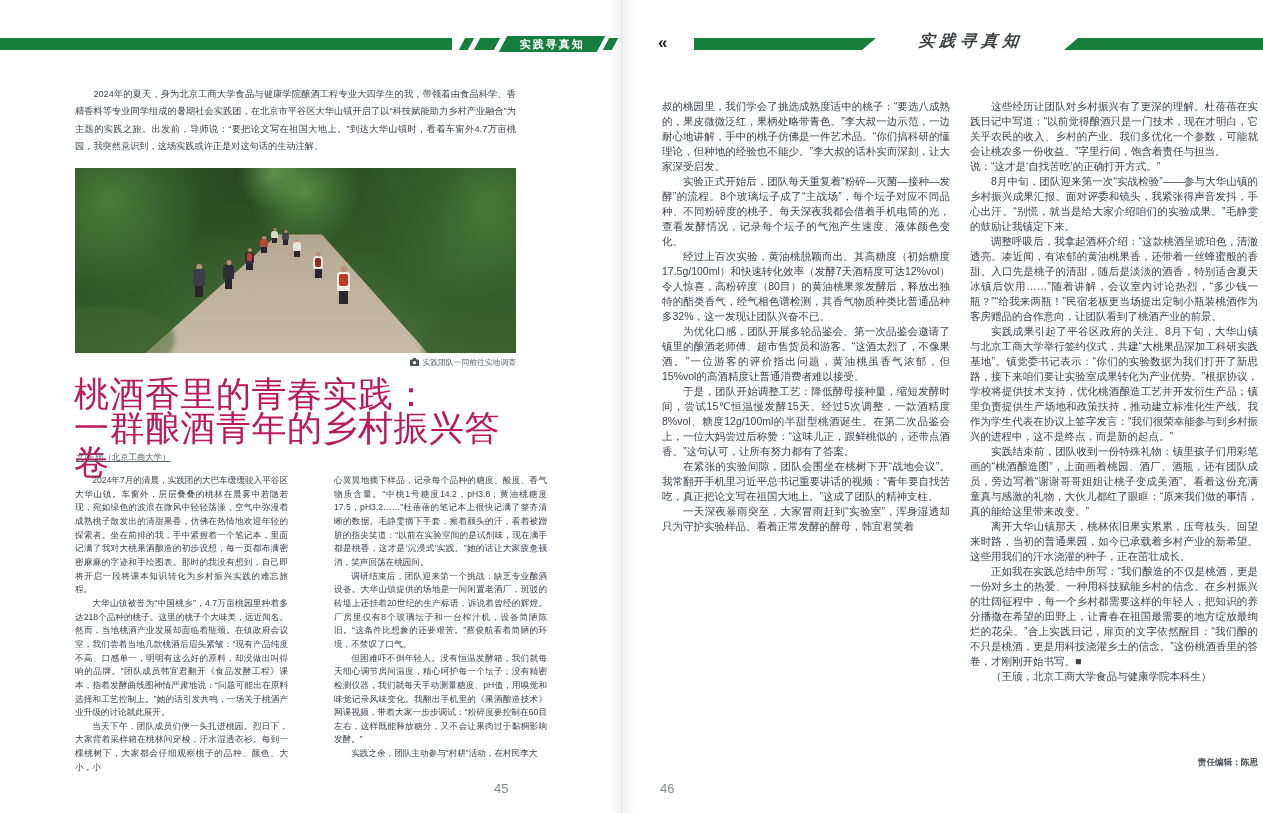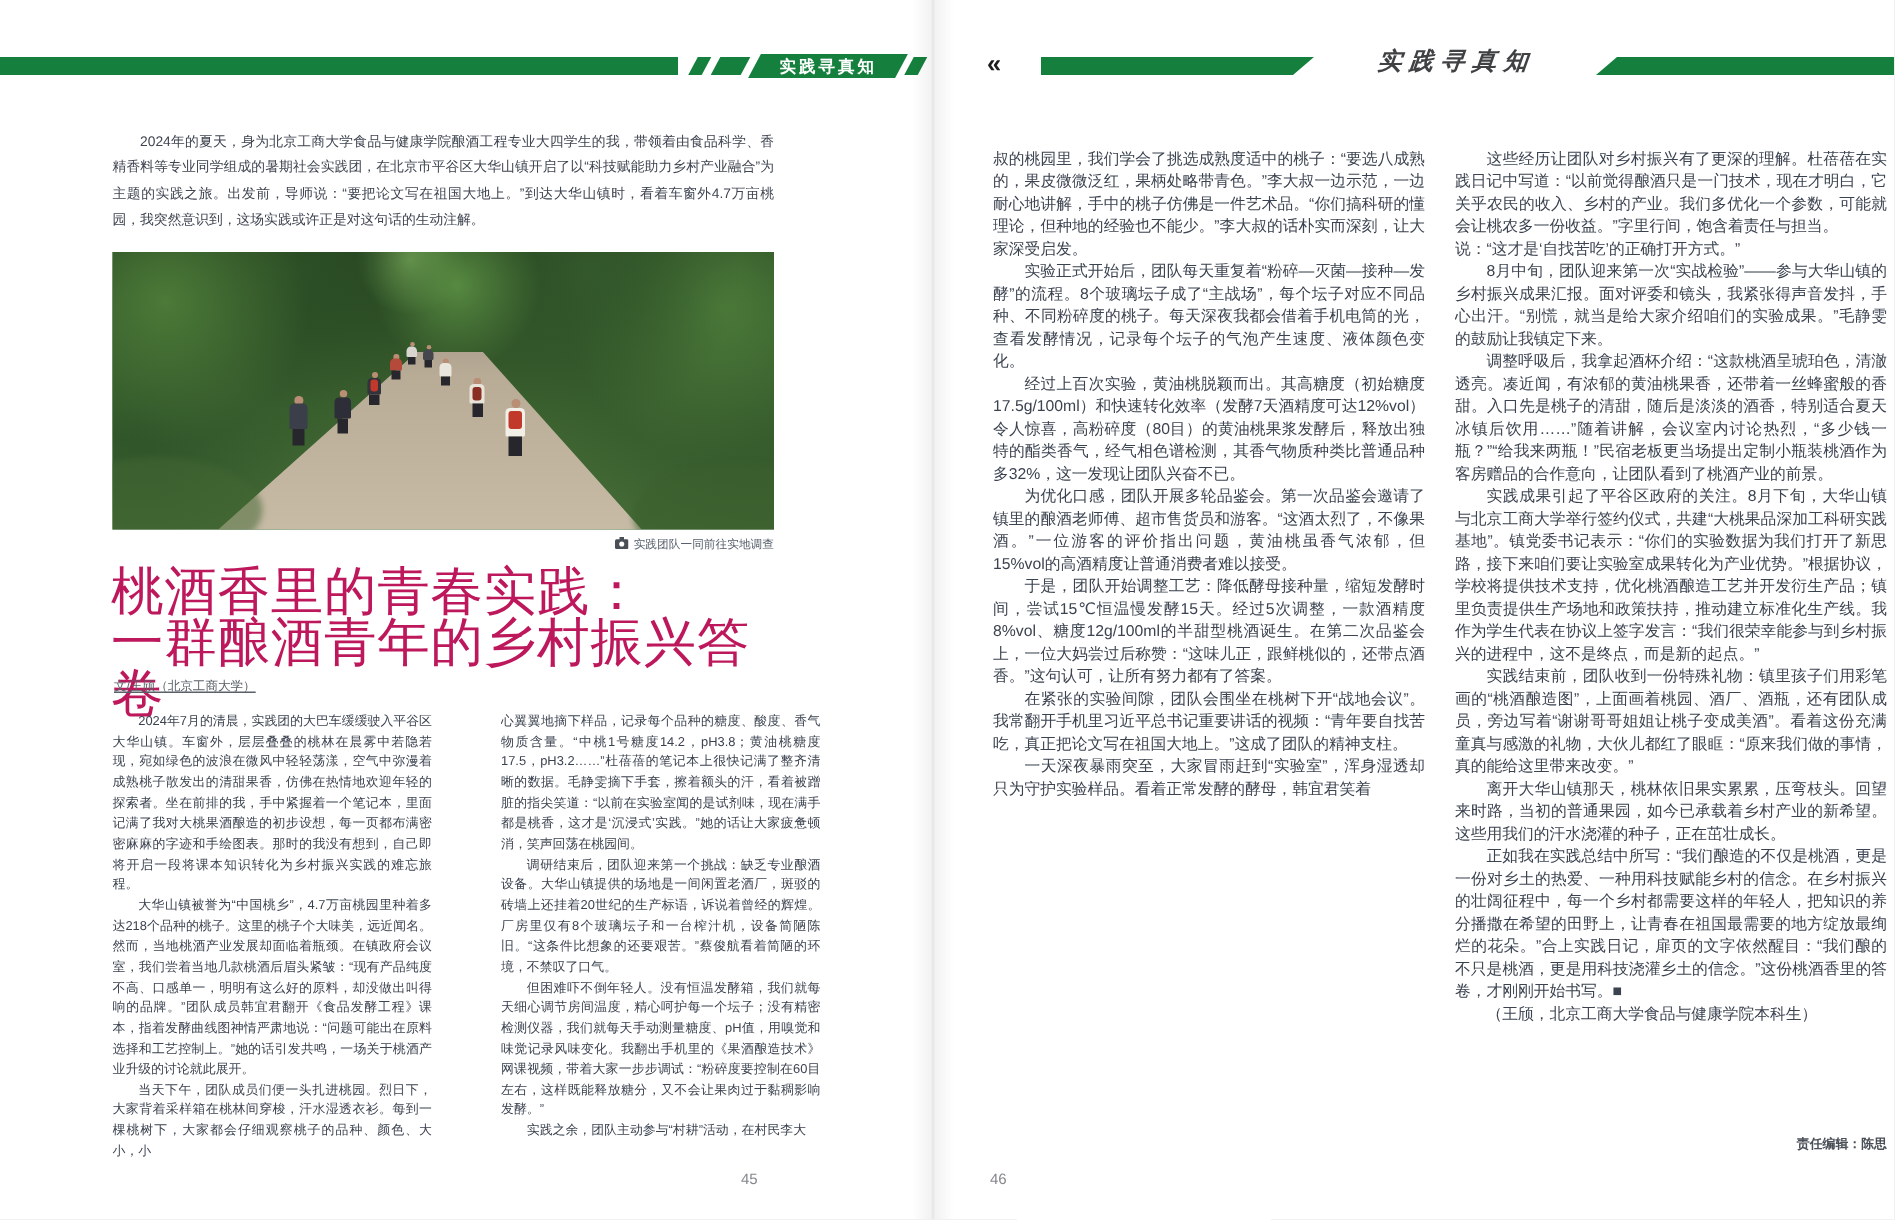--- a/index.html
+++ b/index.html
@@ -67,21 +67,21 @@
          font-size:35px;line-height:34px;color:#be185d;letter-spacing:.5px;}
   #byline{position:absolute;left:76px;top:452px;font-size:8.4px;color:#5a6068;text-decoration:underline;}
   .colL{position:absolute;top:474px;width:213px;height:318px;overflow:hidden;
         font-size:8.6px;line-height:13.65px;}
   #l-col1{left:75px;} #l-col2{left:303px;margin-left:31px;}
   .colR{position:absolute;top:99px;width:288px;height:676px;overflow:hidden;
         font-size:10.5px;line-height:15px;}
   #r-col1{left:662px;} #r-col2{left:970px;}
   .para{margin:0;text-align:justify;text-indent:2em;color:#3c4350;}
   .para.cont{text-indent:0;}
-  .pageno{position:absolute;font-size:10px;color:#84878c;}
+  .pageno{position:absolute;font-size:13px;color:#84878c;}
   #pn-left{left:494px;top:781px;} #pn-right{left:660px;top:781px;}
   #editor{position:absolute;left:1008px;top:757px;width:250px;text-align:right;
           font-size:8.6px;font-weight:bold;color:#4a4f57;}
 </style>
 </head>
 <body>
 
 <div id="spread">
 
   <div id="lp-bar" class="gr"></div>

